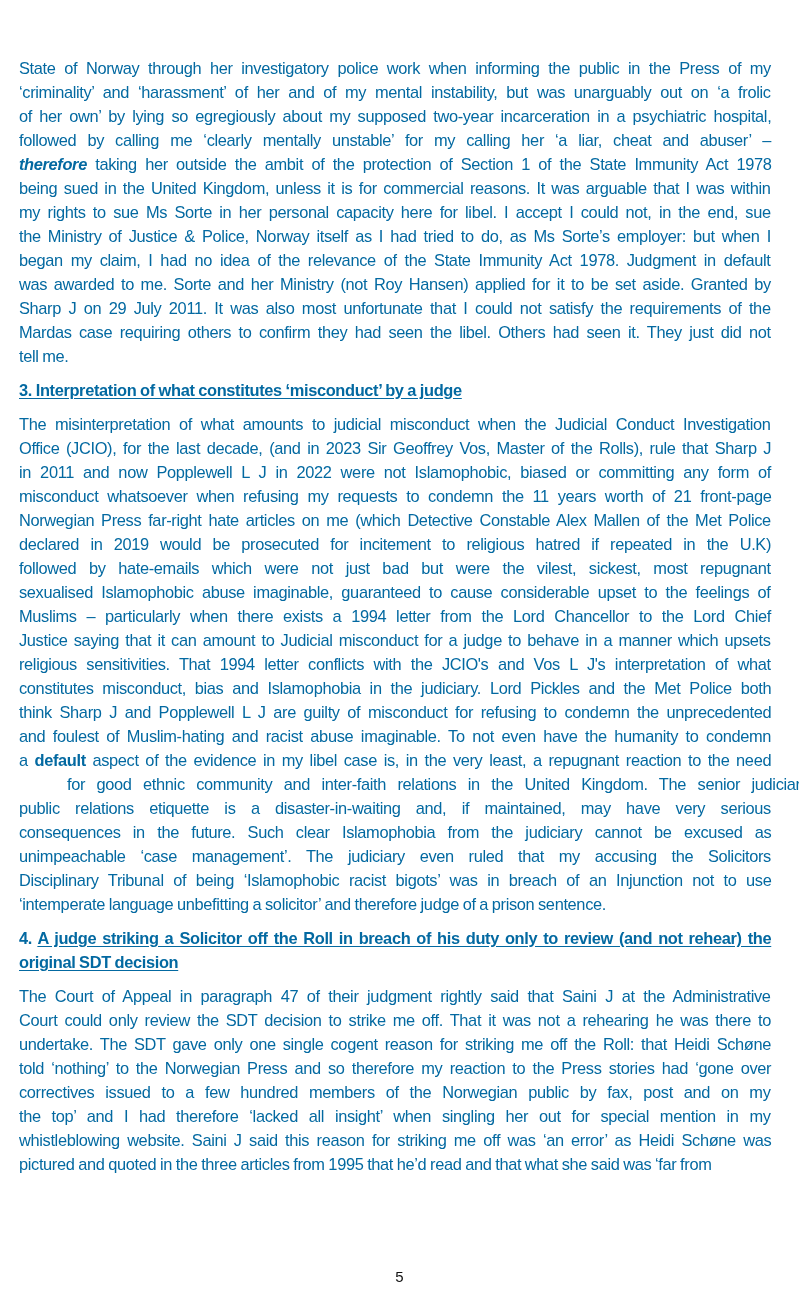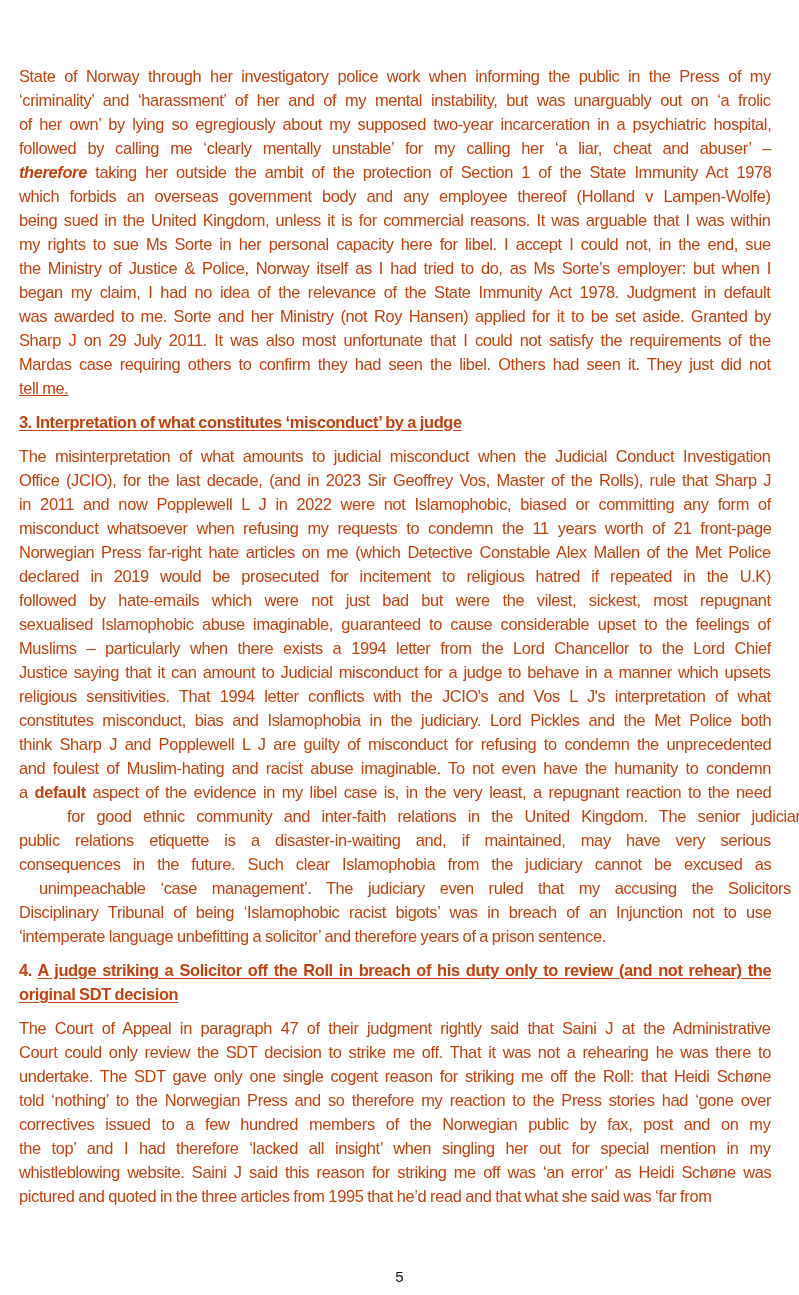--- a/index.html
+++ b/index.html
@@ -1,25 +1,25 @@
 <!DOCTYPE html>
 <html><head>
 <meta charset="utf-8">
 <style>
   html, body { margin: 0; padding: 0; background: #ffffff; }
   body { width: 799px; height: 1295px; position: relative; overflow: hidden; }
   .page {
     position: absolute;
     left: 19px;
-    top: 64px;
+    top: 56px;
     width: 752px;
     font-family: "Liberation Sans Narrow", "Liberation Sans", sans-serif;
     font-size: 16.4px;
     line-height: 24px;
-    color: #c2410c;
+    color: #0369a1;
     letter-spacing: -0.35px;
     word-spacing: -0.5px;
   }
   .para { margin: 0 0 10px 0; }
   .heading {
     font-weight: bold;
     text-align: left;
     margin: 0 0 10px 0;
   }
   .heading .ul { text-decoration: underline; text-underline-offset: 2px; }
@@ -46,29 +46,28 @@
 </head>
 <body>
 
 <div class="page" id="page">
     <div class="para">
       <span class="line" style="display: block; white-space: nowrap; word-spacing: 4.5px; text-align-last: left;"><span>State of Norway through her investigatory police work when informing the public in the Press of my</span></span>
       <span class="line" style="display: block; white-space: nowrap; word-spacing: 4.625px; text-align-last: left;"><span>‘criminality’ and ‘harassment’ of her and of my mental instability, but was unarguably out on ‘a frolic</span></span>
       <span class="line" style="display: block; white-space: nowrap; word-spacing: 3.1px; text-align-last: left;"><span>of her own’ by lying so egregiously about my supposed two-year incarceration in a psychiatric hospital,</span></span>
       <span class="line" style="display: block; white-space: nowrap; word-spacing: 6.875px; text-align-last: left;"><span>followed by calling me ‘clearly mentally unstable’ for my calling her ‘a liar, cheat and abuser’ –</span></span>
       <span class="line" style="display: block; white-space: nowrap; word-spacing: 4.08824px; text-align-last: left;"><span class="bi">therefore</span><span> taking her outside the ambit of the protection of Section 1 of the State Immunity Act 1978</span></span>
-      <span class="line" style="display: block; white-space: nowrap; word-spacing: 6.16667px; text-align-last: left;"><span>which forbids an overseas government body and any employee thereof </span><span class="i">(Holland v Lampen-Wolfe</span><span>)</span></span>
       <span class="line" style="display: block; white-space: nowrap; word-spacing: 2.22222px; text-align-last: left;"><span>being sued in the United Kingdom, unless it is for commercial reasons. It was arguable that I was within</span></span>
       <span class="line" style="display: block; white-space: nowrap; word-spacing: 3.16667px; text-align-last: left;"><span>my rights to sue Ms Sorte in her personal capacity here for libel. I accept I could not, in the end, sue</span></span>
       <span class="line" style="display: block; white-space: nowrap; word-spacing: 2.9px; text-align-last: left;"><span>the Ministry of Justice &amp; Police, Norway itself as I had tried to do, as Ms Sorte’s employer: but when I</span></span>
       <span class="line" style="display: block; white-space: nowrap; word-spacing: 3.66667px; text-align-last: left;"><span>began my claim, I had no idea of the relevance of the State Immunity Act 1978. Judgment in default</span></span>
       <span class="line" style="display: block; white-space: nowrap; word-spacing: 2.5px; text-align-last: left;"><span>was awarded to me. Sorte and her Ministry (not Roy Hansen) applied for it to be set aside. Granted by</span></span>
       <span class="line" style="display: block; white-space: nowrap; word-spacing: 3.23684px; text-align-last: left;"><span>Sharp J on 29 July 2011. It was also most unfortunate that I could not satisfy the requirements of the</span></span>
       <span class="line" style="display: block; white-space: nowrap; word-spacing: 3.22222px; text-align-last: left;"><span class="i">Mardas</span><span> case requiring others to confirm they had seen the libel. Others had seen it. They just did not</span></span>
-      <span class="line last" style="display: block; white-space: nowrap; text-decoration: underline;"><span>tell me.</span></span>
+      <span class="line last" style="display: block; white-space: nowrap;"><span>tell me.</span></span>
     </div>
     <div class="heading"><span class="ul">3. Interpretation of what constitutes ‘misconduct’ by a judge</span></div>
     <div class="para">
       <span class="line" style="display: block; white-space: nowrap; word-spacing: 4.58333px; text-align-last: left;"><span>The misinterpretation of what amounts to judicial misconduct when the Judicial Conduct Investigation</span></span>
       <span class="line" style="display: block; white-space: nowrap; word-spacing: 2.39474px; text-align-last: left;"><span>Office (JCIO), for the last decade, (and in 2023 Sir Geoffrey Vos, Master of the Rolls), rule that Sharp J</span></span>
       <span class="line" style="display: block; white-space: nowrap; word-spacing: 4.85294px; text-align-last: left;"><span>in 2011 and now Popplewell L J in 2022 were not Islamophobic, biased or committing any form of</span></span>
       <span class="line" style="display: block; white-space: nowrap; word-spacing: 4.64286px; text-align-last: left;"><span>misconduct whatsoever when refusing my requests to condemn the 11 years worth of 21 front-page</span></span>
       <span class="line" style="display: block; white-space: nowrap; word-spacing: 2.7px; text-align-last: left;"><span>Norwegian Press far-right hate articles on me (which Detective Constable Alex Mallen of the Met Police</span></span>
       <span class="line" style="display: block; white-space: nowrap; word-spacing: 7.1px; text-align-last: left;"><span>declared in 2019 would be prosecuted for incitement to religious hatred if repeated in the U.K)</span></span>
       <span class="line" style="display: block; white-space: nowrap; word-spacing: 8.42857px; text-align-last: left;"><span>followed by hate-emails which were not just bad but were the vilest, sickest, most repugnant</span></span>
@@ -76,23 +75,23 @@
       <span class="line" style="display: block; white-space: nowrap; word-spacing: 5.625px; text-align-last: left;"><span>Muslims – particularly when there exists a 1994 letter from the Lord Chancellor to the Lord Chief</span></span>
       <span class="line" style="display: block; white-space: nowrap; word-spacing: 2px; text-align-last: left;"><span>Justice saying that it can amount to Judicial misconduct for a judge to behave in a manner which upsets</span></span>
       <span class="line" style="display: block; white-space: nowrap; word-spacing: 5.23333px; text-align-last: left;"><span>religious sensitivities. That 1994 letter conflicts with the JCIO's and Vos L J's interpretation of what</span></span>
       <span class="line" style="display: block; white-space: nowrap; word-spacing: 4.64286px; text-align-last: left;"><span>constitutes misconduct, bias and Islamophobia in the judiciary. Lord Pickles and the Met Police both</span></span>
       <span class="line" style="display: block; white-space: nowrap; word-spacing: 3.4375px; text-align-last: left;"><span>think Sharp J and Popplewell L J are guilty of misconduct for refusing to condemn the unprecedented</span></span>
       <span class="line" style="display: block; white-space: nowrap; word-spacing: 3.36667px; text-align-last: left;"><span>and foulest of Muslim-hating and racist abuse imaginable. To not even have the humanity to condemn</span></span>
       <span class="line" style="display: block; white-space: nowrap; word-spacing: 2.5px; text-align-last: left;"><span>a </span><span class="b">default</span><span> aspect of the evidence in my libel case is, in the very least, a repugnant reaction to the need</span></span>
       <span class="line" style="display: block; white-space: nowrap; word-spacing: 7.26923px; text-align-last: left; margin-left: 48px;"><span>for good ethnic community and inter-faith relations in the United Kingdom. The senior judiciary’s</span></span>
       <span class="line" style="display: block; white-space: nowrap; word-spacing: 11.1667px; text-align-last: left;"><span>public relations etiquette is a disaster-in-waiting and, if maintained, may have very serious</span></span>
       <span class="line" style="display: block; white-space: nowrap; word-spacing: 8.11538px; text-align-last: left;"><span>consequences in the future. Such clear Islamophobia from the judiciary cannot be excused as</span></span>
-      <span class="line" style="display: block; white-space: nowrap; word-spacing: 10.5909px; text-align-last: left; margin-left: 20px;"><span>unimpeachable ‘case management’. The judiciary even ruled that my accusing the Solicitors</span></span>
+      <span class="line" style="display: block; white-space: nowrap; word-spacing: 10.5909px; text-align-last: left;"><span>unimpeachable ‘case management’. The judiciary even ruled that my accusing the Solicitors</span></span>
       <span class="line" style="display: block; white-space: nowrap; word-spacing: 5.36667px; text-align-last: left;"><span>Disciplinary Tribunal of being ‘Islamophobic racist bigots’ was in breach of an Injunction not to use</span></span>
-      <span class="line last" style="display: block; white-space: nowrap;"><span>‘intemperate language unbefitting a solicitor’ and therefore years of a prison sentence.</span></span>
+      <span class="line last" style="display: block; white-space: nowrap;"><span>‘intemperate language unbefitting a solicitor’ and therefore judge of a prison sentence.</span></span>
     </div>
     <div class="heading">
       <span class="line" style="display: block; white-space: nowrap; word-spacing: 1.8px; text-align-last: left;"><span style="white-space: pre;">4. </span><span class="ul">A judge striking a Solicitor off the Roll in breach of his duty only to review (and not rehear) the</span></span>
       <span class="line last" style="display: block; white-space: nowrap;"><span class="ul">original SDT decision</span></span>
     </div>
     <div class="para">
       <span class="line" style="display: block; white-space: nowrap; word-spacing: 4.38235px; text-align-last: left;"><span>The Court of Appeal in paragraph 47 of their judgment rightly said that Saini J at the Administrative</span></span>
       <span class="line" style="display: block; white-space: nowrap; word-spacing: 2.85px; text-align-last: left;"><span>Court could only </span><span class="i">review</span><span> the SDT decision to strike me off. That it was not a </span><span class="i">rehearing</span><span> he was there to</span></span>
       <span class="line" style="display: block; white-space: nowrap; word-spacing: 2.85294px; text-align-last: left;"><span>undertake. The SDT gave only one single cogent reason for striking me off the Roll: that Heidi Schøne</span></span>
       <span class="line" style="display: block; white-space: nowrap; word-spacing: 2.97059px; text-align-last: left;"><span>told ‘nothing’ to the Norwegian Press and so therefore my reaction to the Press stories had ‘gone over</span></span>

